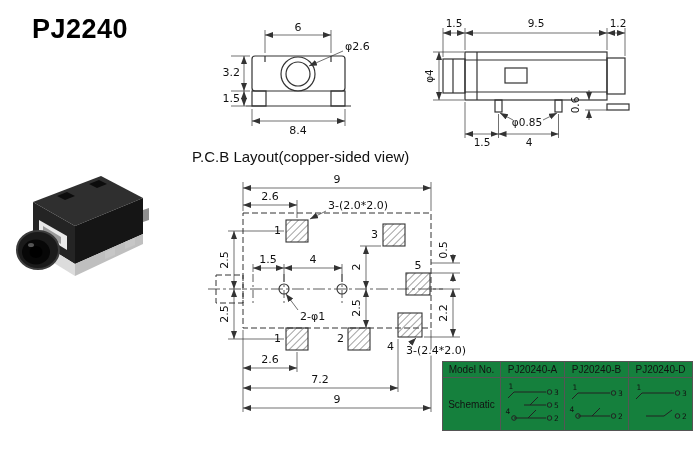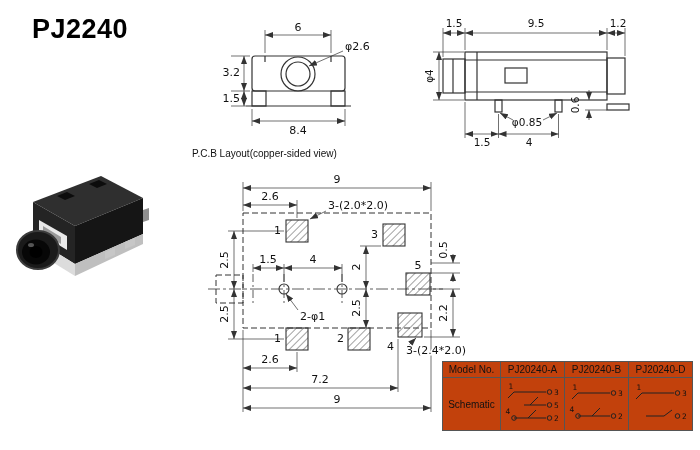--- a/index.html
+++ b/index.html
@@ -1,23 +1,23 @@
 <!DOCTYPE html>
 <html><head>
 <meta charset="utf-8">
 <style>
   html,body{margin:0;padding:0;background:#9a9a9a;}
   .screen{position:relative;width:700px;height:450px;background:#ffffff;overflow:hidden;
           font-family:"Liberation Sans",sans-serif;color:#111;}
   .abs{position:absolute;}
   .title{left:20px;top:14px;font-size:27px;font-weight:bold;letter-spacing:.5px;color:#000;margin-left:12px;}
-  .pcb-label{left:192px;top:148px;font-size:10px;color:#111;}
+  .pcb-label{left:192px;top:148px;font-size:15px;color:#111;}
   svg{display:block;}
   svg text{font-family:"DejaVu Sans",sans-serif;}
-  .spec-table{position:absolute;left:442px;top:361px;border-collapse:collapse;background:#c2410c;table-layout:fixed;}
+  .spec-table{position:absolute;left:442px;top:361px;border-collapse:collapse;background:#15803d;table-layout:fixed;}
   .spec-table th,.spec-table td{border:1px solid #555;font-size:10px;font-weight:normal;color:#111;
                                 text-align:center;padding:0;vertical-align:middle;}
   .spec-table th{height:15px;}
   .cell-schem{height:52px;}
   .cell-schem svg{margin:0 auto;}
 </style>
 </head>
 <body>
 
 <div class="screen">

